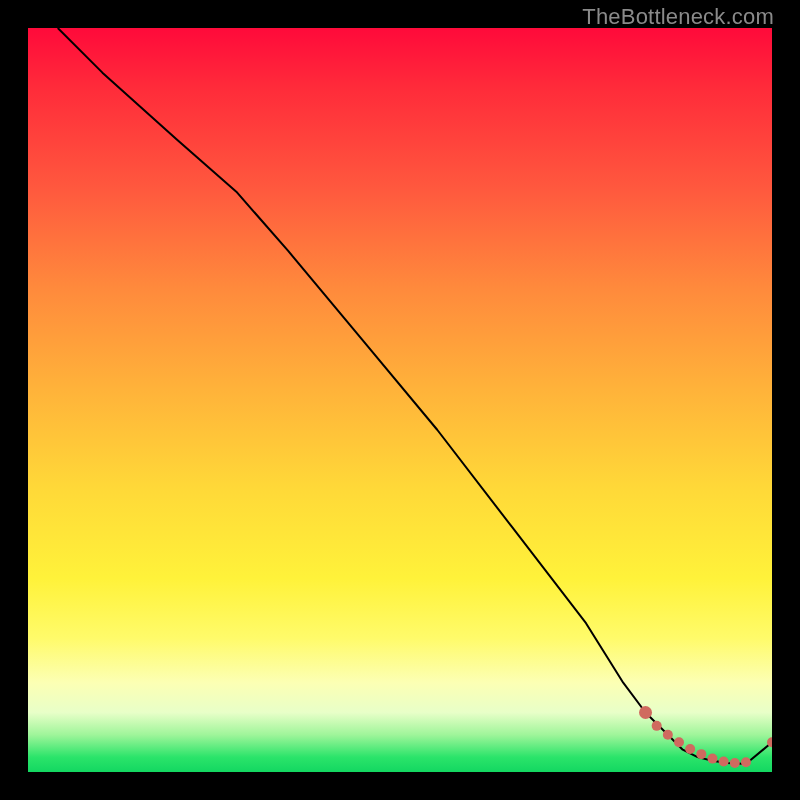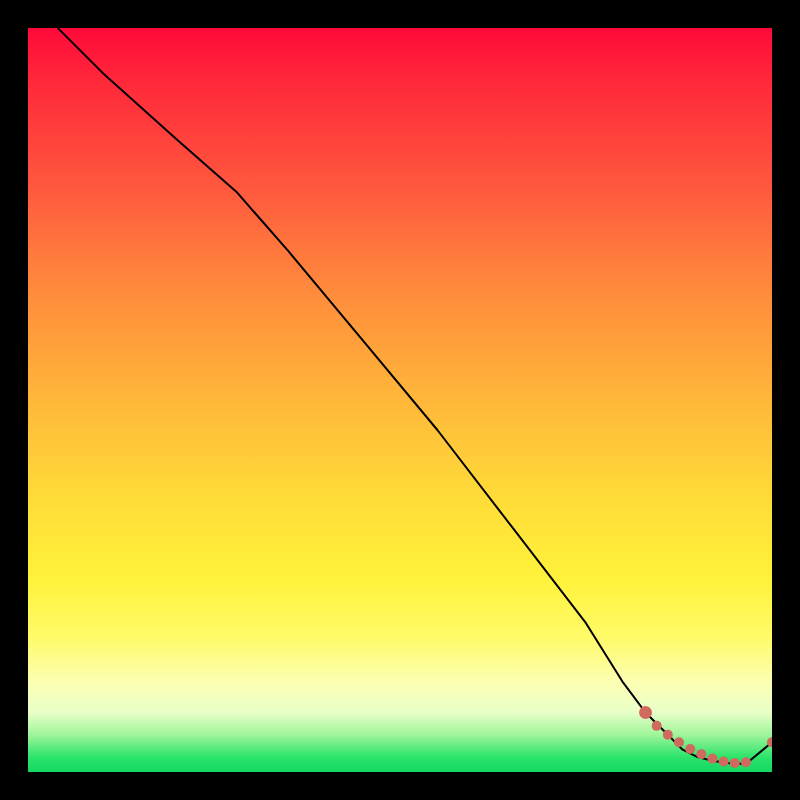--- a/index.html
+++ b/index.html
@@ -57,20 +57,21 @@
     font-size: 22px;
     letter-spacing: 0.2px;
     user-select: none;
   }
 </style>
 </head>
 <body>
 
 <div class="stage">
 
+  <div class="watermark">TheBottleneck.com</div>
 
   <div class="plot">
     <div class="bg"></div>
 
     <svg viewBox="0 0 744 744" preserveAspectRatio="none">
       <g id="curve-layer">
           <path d="M29.76 0.00 L74.40 44.64 L148.80 111.60 L208.32 163.68 L260.40 223.20 L334.80 312.48 L409.20 401.76 L483.60 498.48 L558.00 595.20 L595.20 654.72 L617.52 684.48 L639.84 706.80 L654.72 721.68 L669.60 729.12 L684.48 732.84 L699.36 735.07 L714.24 735.82 L721.68 732.84 L744.00 714.24" fill="none" stroke="#000" stroke-width="2" stroke-linejoin="round"></path>
         </g>
       <g id="marker-layer">
           <circle cx="617.52" cy="684.48" r="6.5" fill="#d06a5f"></circle>

